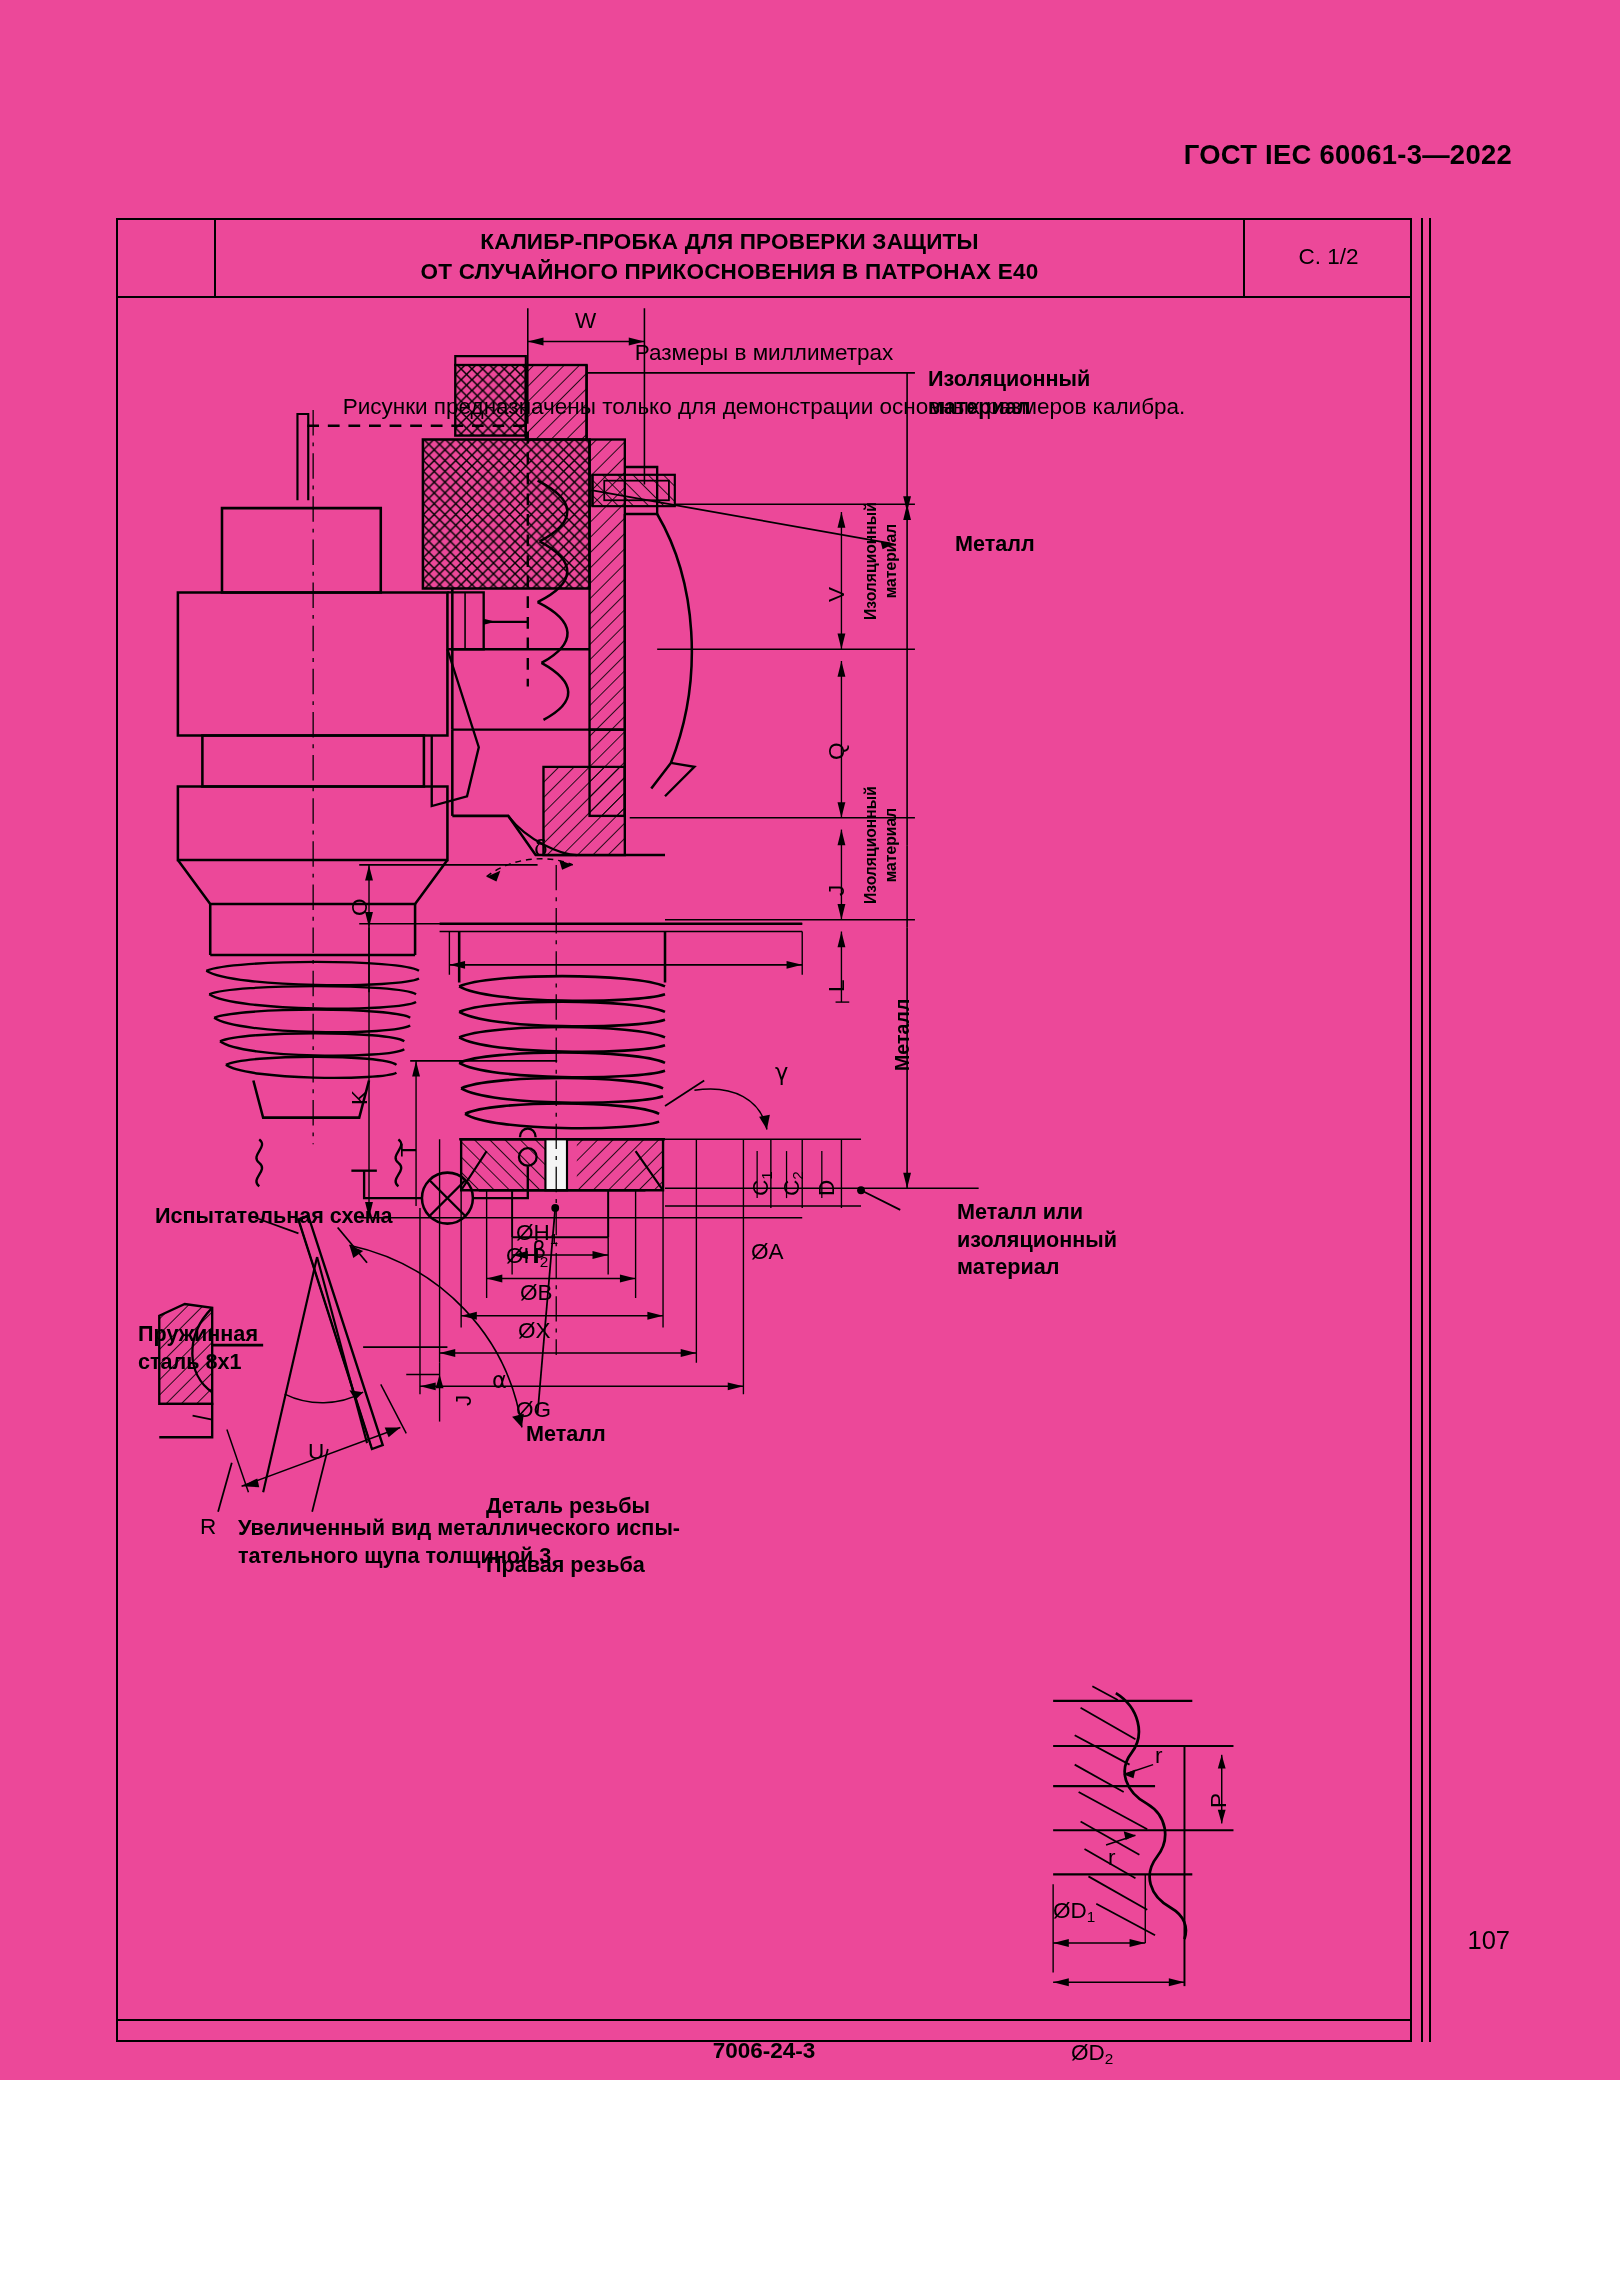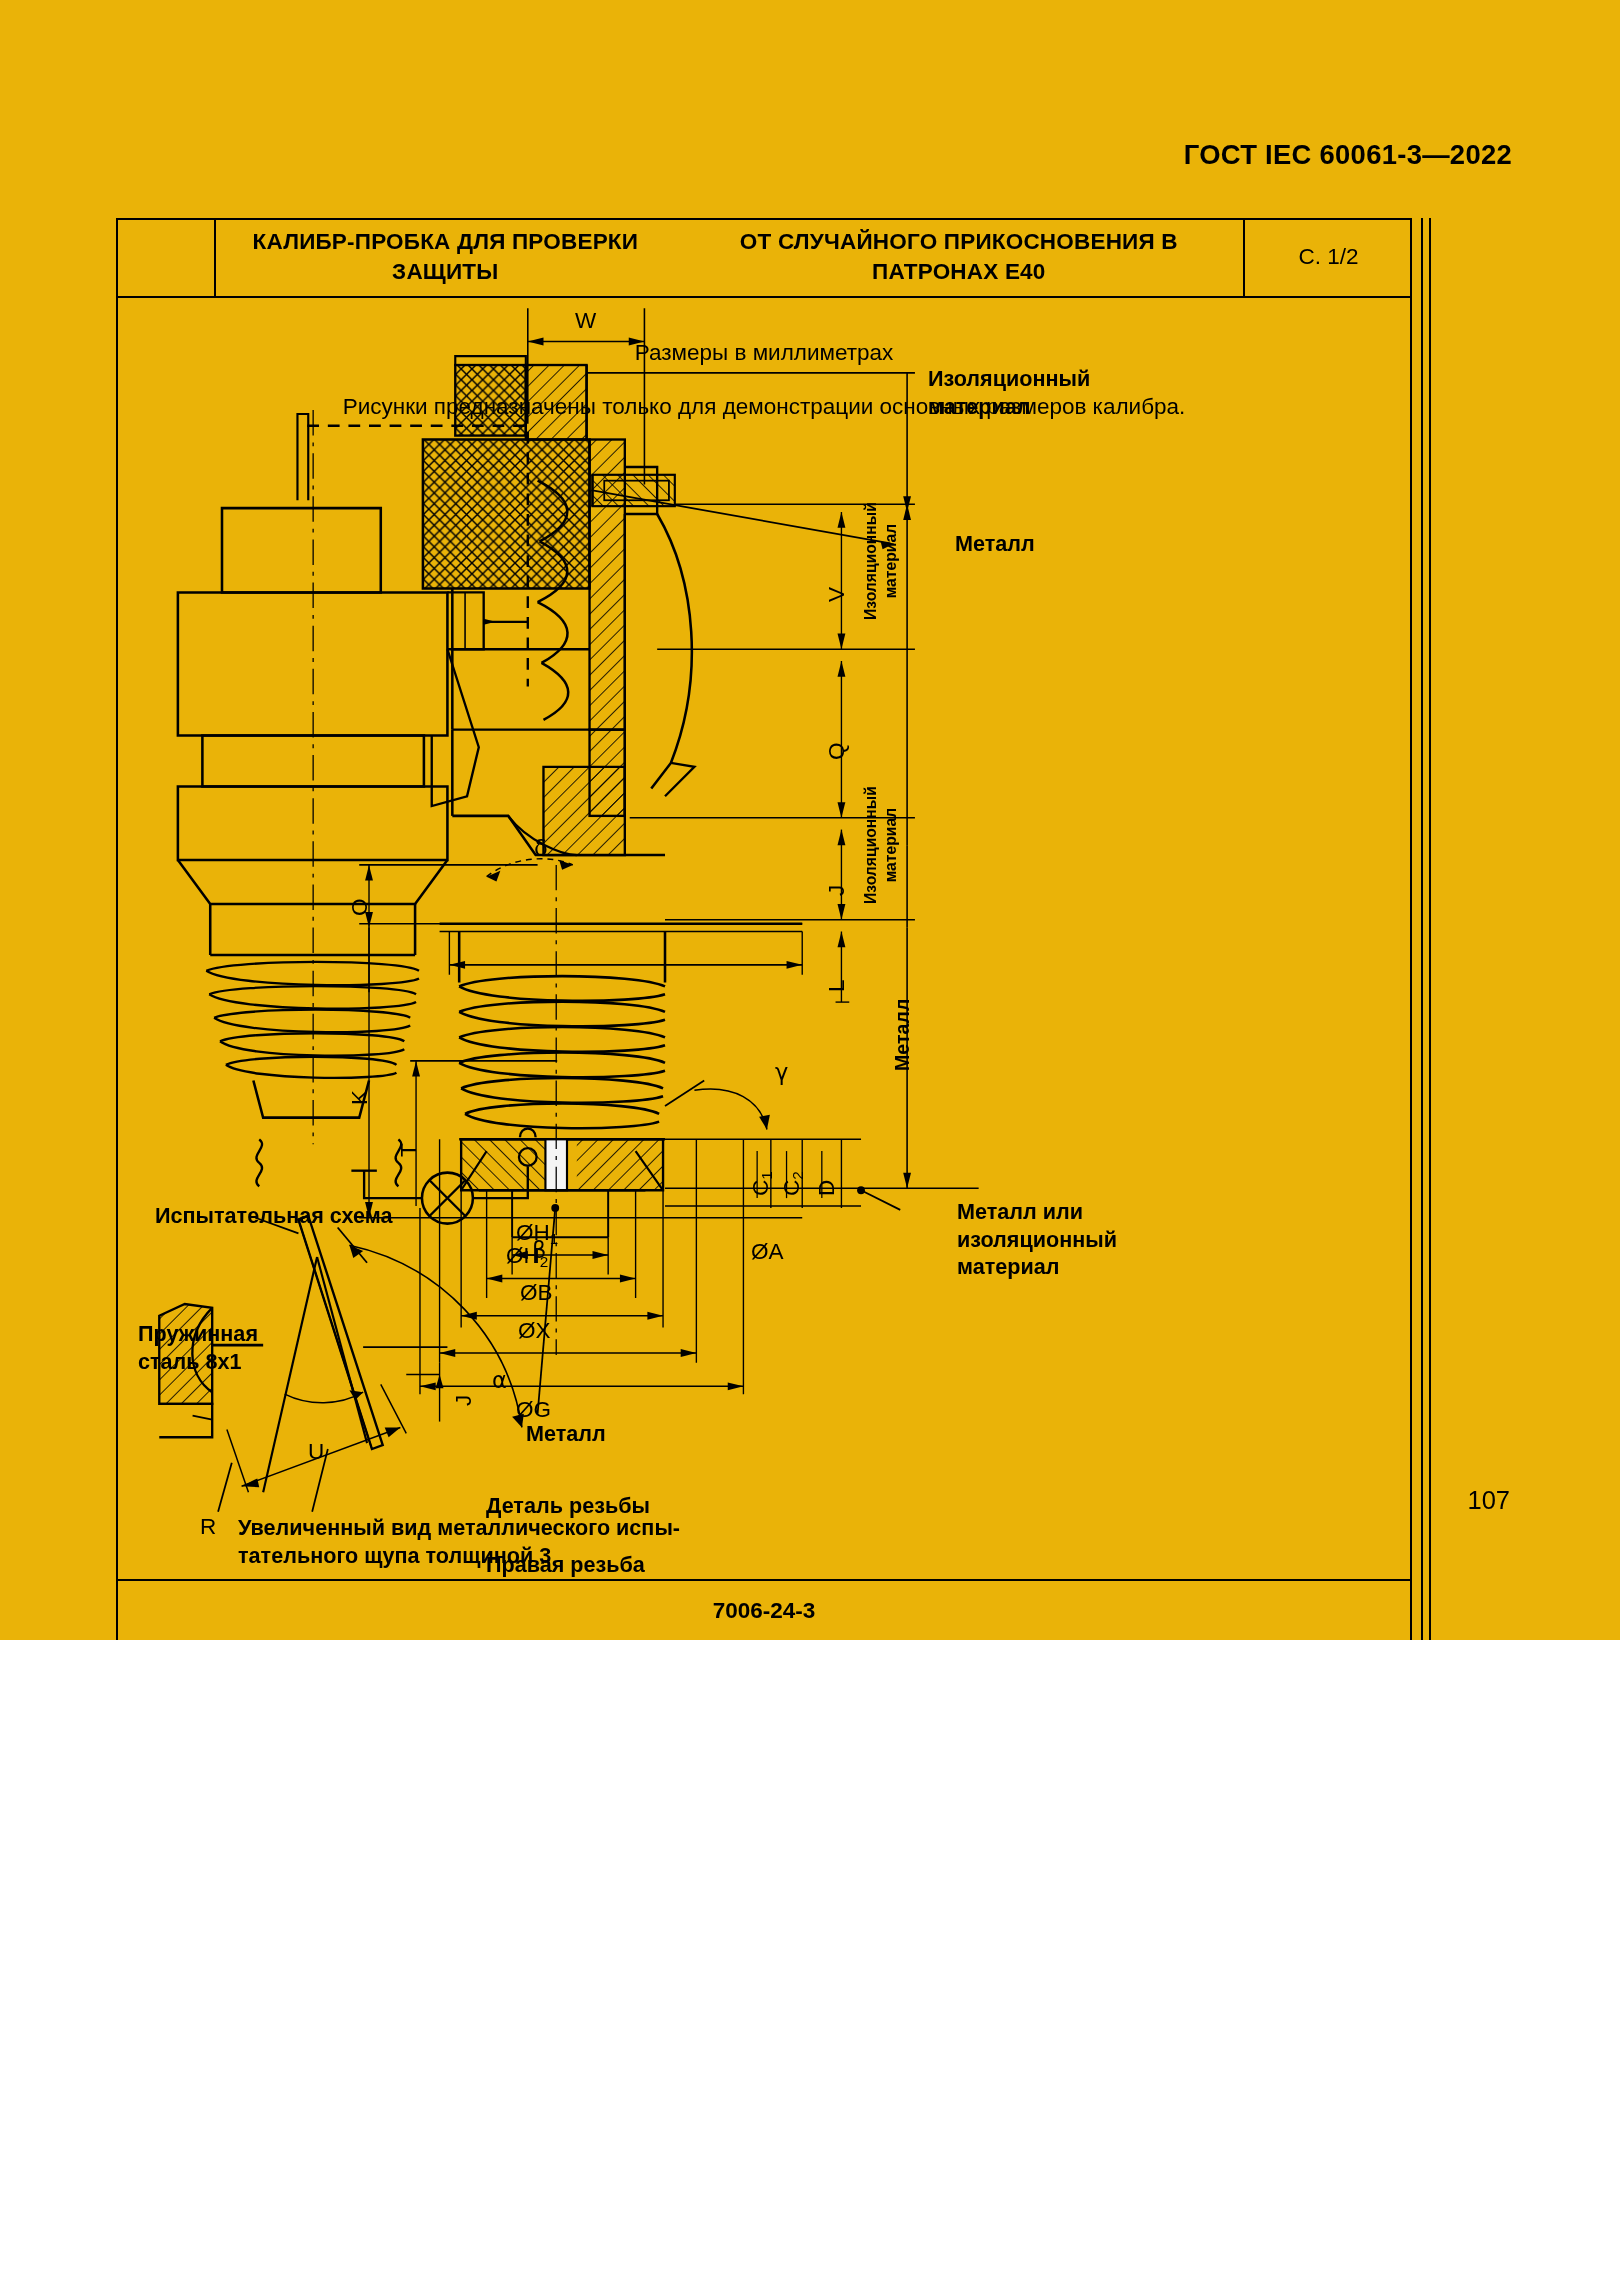--- a/index.html
+++ b/index.html
@@ -7,22 +7,22 @@
     padding: 0;
     background: #ffffff;
   }
   body {
     font-family: "Liberation Sans", sans-serif;
     color: #000;
   }
   #page {
     position: relative;
     width: 1620px;
-    height: 1640px;
-    background: #eab308;
+    height: 2080px;
+    background: #ec4899;
     overflow: hidden;
   }
   .doc-header {
     position: absolute;
     top: 139px;
     right: 108px;
     font-size: 27.4px;
     font-weight: bold;
     letter-spacing: 0.3px;
     white-space: nowrap;
@@ -69,21 +69,21 @@
   .tb-cell-blank {
     width: 100px;
     border-right: 2.9px solid #000;
     box-sizing: border-box;
   }
   .tb-cell-title {
     flex: 1;
     border-right: 2.9px solid #000;
     box-sizing: border-box;
     display: flex;
-    flex-direction: row;
+    flex-direction: column;
     align-items: center;
     justify-content: center;
     text-align: center;
     font-weight: bold;
     font-size: 22.5px;
     line-height: 1.33;
     letter-spacing: 0.2px;
   }
   .tb-cell-page {
     width: 167px;

